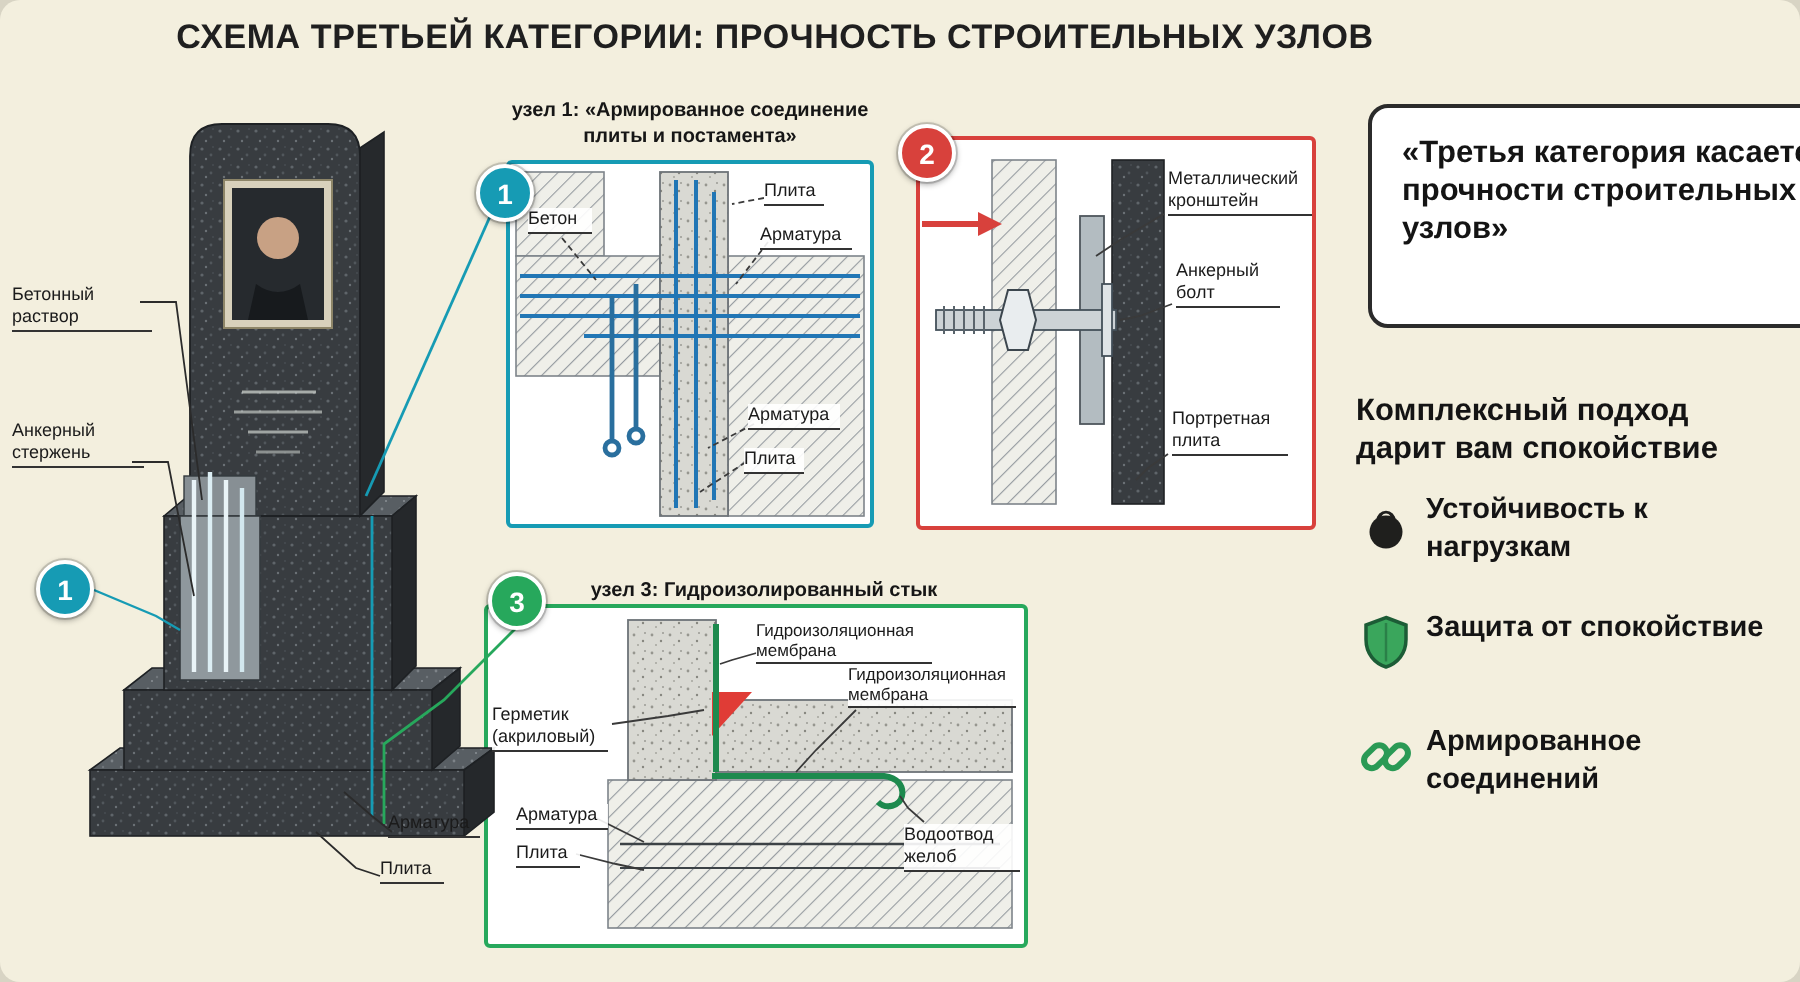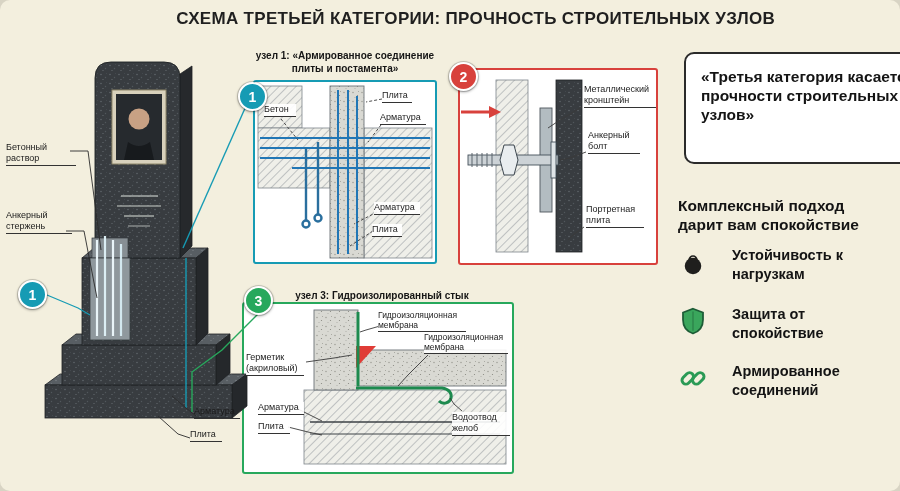--- a/index.html
+++ b/index.html
@@ -6,21 +6,21 @@
   html,body { margin:0; padding:0; }
   body { background:#d8d4c4; }
   .canvas {
     position:relative; width:900px; height:491px;
     background:#f3efde; overflow:hidden;
     font-family:"Liberation Sans", sans-serif;
     border-radius:10px;
   }
   .main-title {
     position:absolute; left:0; top:9px; width:775px;
-    text-align:right; font-size:17px; font-weight:bold;
+    text-align:center; font-size:17px; font-weight:bold;
     letter-spacing:0.3px; color:#1f1f1f;
   }
   .node-box { position:absolute; background:#ffffff; border-radius:3px; }
   .node-title {
     position:absolute; font-weight:bold; font-size:10px;
     color:#161616; text-align:center; line-height:1.25;
   }
   .badge {
     position:absolute; width:29px; height:29px; border-radius:50%;
     border:2.5px solid #ffffff;
@@ -38,21 +38,21 @@
     position:absolute; background:#ffffff; border:2px solid #2b2b2b;
     border-radius:10px; padding:13px 15px;
     font-weight:bold; font-size:15.5px; line-height:1.24; color:#141414;
     z-index:5;
   }
   .panel-subtitle {
     position:absolute; font-weight:bold; font-size:15.5px;
     line-height:1.25; color:#141414; z-index:5;margin-top:16px;
   }
   .benefit {
-    position:absolute; display:flex; gap:24px; width:218px;
+    position:absolute; display:flex; gap:5px; width:218px;
     align-items:flex-start; z-index:5;
   }
   .benefit-icon { flex:0 0 auto; display:block; margin-top:1px; }
   .benefit-label {
     font-weight:bold; font-size:14.5px; line-height:1.3; color:#141414;
   }
   svg.artwork { position:absolute; left:0; top:0; pointer-events:none; z-index:4; }
 </style>
 </head>
 <body>

